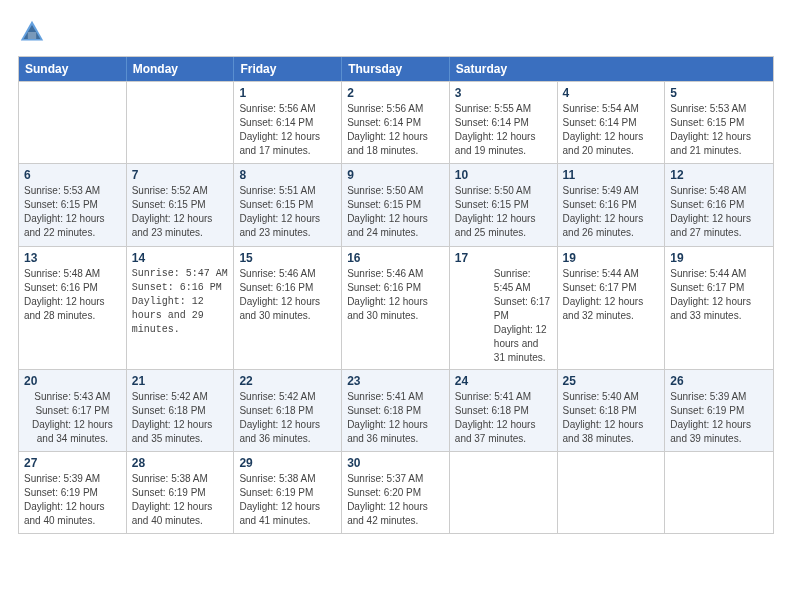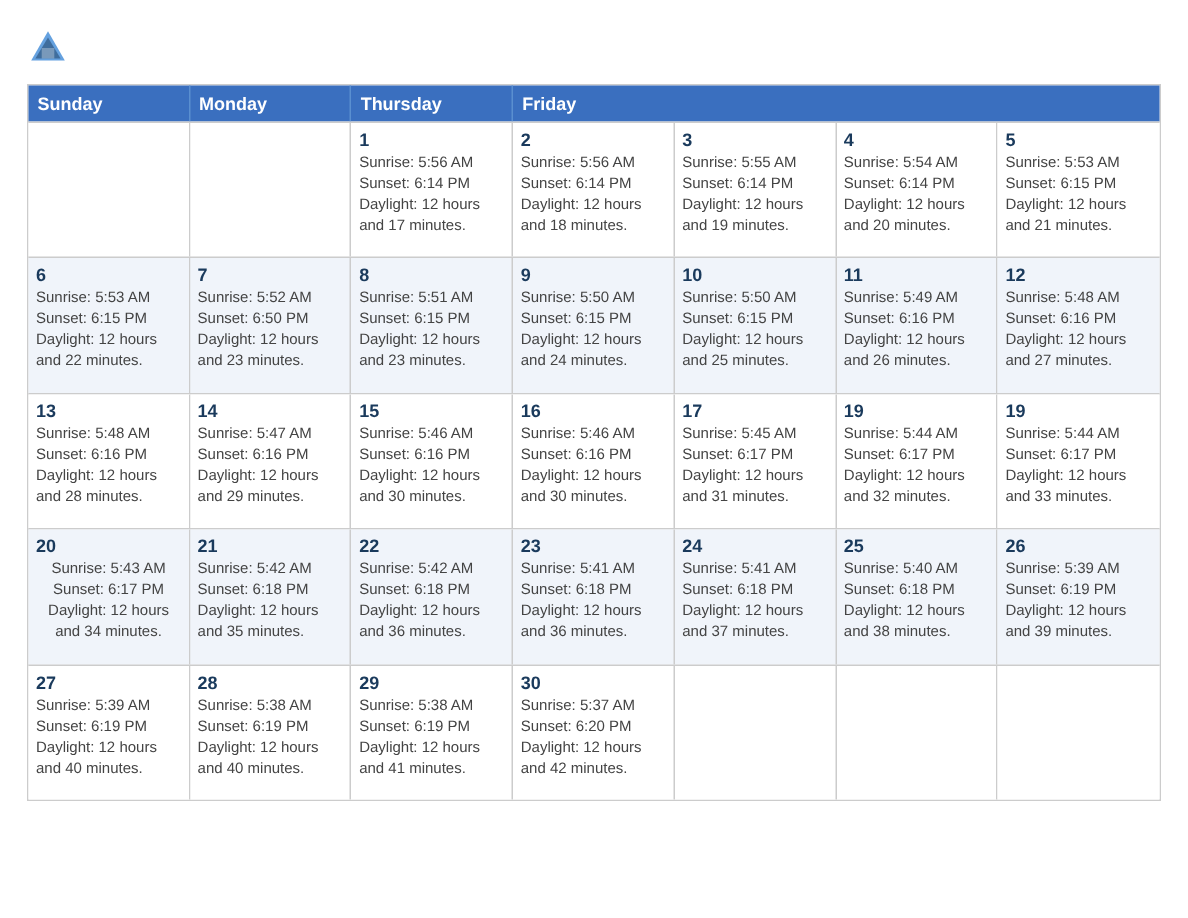--- a/index.html
+++ b/index.html
@@ -132,22 +132,23 @@
     <div class="title-block">
       <h1></h1>
       <h2></h2>
     </div>
   </div>
 
   <div class="calendar">
     <div class="cal-header-row">
     <div class="cal-header-cell">Sunday</div>
         <div class="cal-header-cell">Monday</div>
+        <div class="cal-header-cell">Friday</div>
         <div class="cal-header-cell">Thursday</div>
-        <div class="cal-header-cell">Friday</div>
+        <div class="cal-header-cell">Saturday</div>
       </div>
     <div class="cal-body">
     <div class="cal-week">
           <div class="cal-cell empty"></div>
           <div class="cal-cell empty"></div>
           <div class="cal-cell">
             <span class="day-num">1</span>
             <div class="info" style="white-space: pre-line;">Sunrise: 5:56 AM
 Sunset: 6:14 PM
 Daylight: 12 hours and 17 minutes.</div>
@@ -180,21 +181,21 @@
         <div class="cal-week">
           <div class="cal-cell">
             <span class="day-num">6</span>
             <div class="info" style="white-space: pre-line;">Sunrise: 5:53 AM
 Sunset: 6:15 PM
 Daylight: 12 hours and 22 minutes.</div>
           </div>
           <div class="cal-cell">
             <span class="day-num">7</span>
             <div class="info" style="white-space: pre-line;">Sunrise: 5:52 AM
-Sunset: 6:50 PM
+Sunset: 6:15 PM
 Daylight: 12 hours and 23 minutes.</div>
           </div>
           <div class="cal-cell">
             <span class="day-num">8</span>
             <div class="info" style="white-space: pre-line;">Sunrise: 5:51 AM
 Sunset: 6:15 PM
 Daylight: 12 hours and 23 minutes.</div>
           </div>
           <div class="cal-cell">
             <span class="day-num">9</span>
@@ -223,39 +224,39 @@
         </div>
         <div class="cal-week">
           <div class="cal-cell">
             <span class="day-num">13</span>
             <div class="info" style="white-space: pre-line;">Sunrise: 5:48 AM
 Sunset: 6:16 PM
 Daylight: 12 hours and 28 minutes.</div>
           </div>
           <div class="cal-cell">
             <span class="day-num">14</span>
-            <div class="info" style="white-space: pre-line;">Sunrise: 5:47 AM
+            <div class="info" style="white-space: pre-line; font-family: Liberation Mono, monospace;">Sunrise: 5:47 AM
 Sunset: 6:16 PM
 Daylight: 12 hours and 29 minutes.</div>
           </div>
           <div class="cal-cell">
             <span class="day-num">15</span>
             <div class="info" style="white-space: pre-line;">Sunrise: 5:46 AM
 Sunset: 6:16 PM
 Daylight: 12 hours and 30 minutes.</div>
           </div>
           <div class="cal-cell">
             <span class="day-num">16</span>
             <div class="info" style="white-space: pre-line;">Sunrise: 5:46 AM
 Sunset: 6:16 PM
 Daylight: 12 hours and 30 minutes.</div>
           </div>
           <div class="cal-cell">
             <span class="day-num">17</span>
-            <div class="info" style="white-space: pre-line;">Sunrise: 5:45 AM
+            <div class="info" style="white-space: pre-line; margin-left: 39px;">Sunrise: 5:45 AM
 Sunset: 6:17 PM
 Daylight: 12 hours and 31 minutes.</div>
           </div>
           <div class="cal-cell">
             <span class="day-num">19</span>
             <div class="info" style="white-space: pre-line;">Sunrise: 5:44 AM
 Sunset: 6:17 PM
 Daylight: 12 hours and 32 minutes.</div>
           </div>
           <div class="cal-cell">

